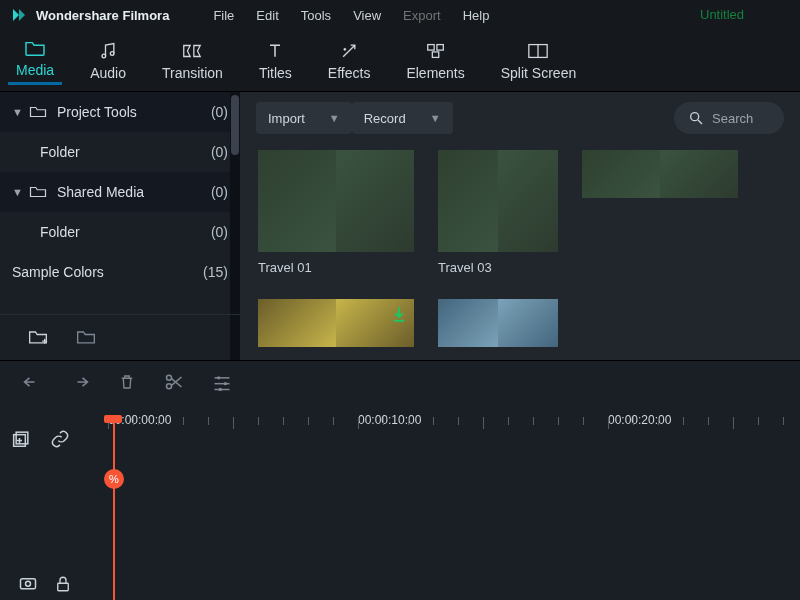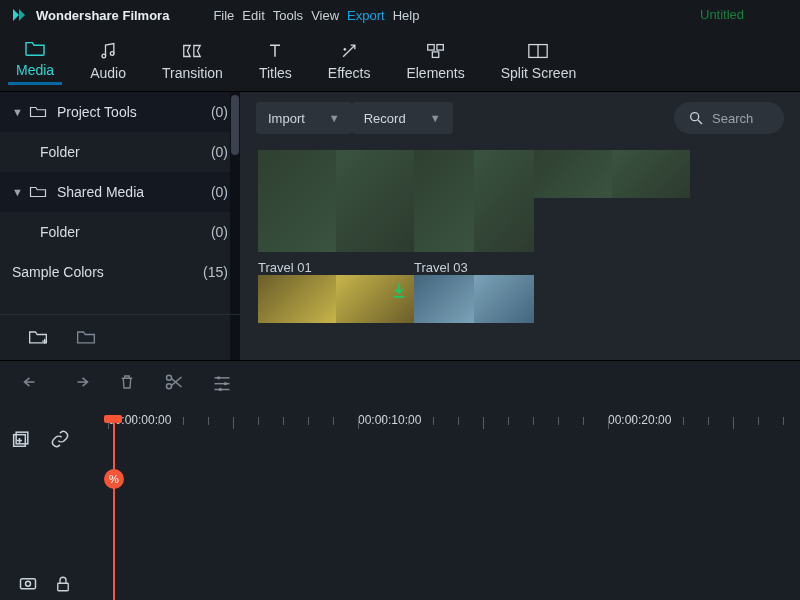--- a/index.html
+++ b/index.html
@@ -1,23 +1,23 @@
 <!DOCTYPE html>
 <html><head>
 <meta charset="utf-8">
 <style>
   * { box-sizing: border-box; margin: 0; padding: 0; font-family: -apple-system, "Segoe UI", Arial, sans-serif; }
   html, body { width: 800px; height: 600px; background: #15191e; color: #c9d1d9; overflow: hidden; }
   
   .titlebar { height: 30px; display: flex; align-items: center; padding: 0 10px; gap: 8px; font-size: 13px; }
   .titlebar .logo { width: 18px; height: 18px; display: inline-flex; }
   .titlebar .app-name { color: #e6edf3; font-weight: 600; margin-right: 36px; }
-  .titlebar .menu { display: flex; gap: 8px; }
+  .titlebar .menu { display: flex; gap: 22px; }
   .titlebar .menu span { color: #c9d1d9; cursor: pointer; }
-  .titlebar .menu span.disabled { color: #0ea5e9; }
+  .titlebar .menu span.disabled { color: #737373; }
   .titlebar .proj-title { position: absolute; left: 700px; top: 7px; color: #15803d; }
   
   .tooltabs { height: 62px; display: flex; align-items: flex-end; gap: 20px; padding: 0 8px 6px 8px; border-bottom: 1px solid #000; }
   .tooltabs .tab { display: flex; flex-direction: column; align-items: center; gap: 4px; padding: 4px 8px; cursor: pointer; color: #d0d7de; font-size: 14px; }
   .tooltabs .tab .ico { height: 20px; display: flex; align-items: center; justify-content: center; }
   .tooltabs .tab.active { color: #2dd4cf; border-bottom: 3px solid #0369a1; }
   
   .mid { display: flex; height: 268px; }
   .sidebar { width: 240px; background: #1a1f25; position: relative; overflow: hidden; }
   .sidebar .scroll-track { position: absolute; right: 0; top: 0; width: 10px; height: 100%; background: #0d1117; }
@@ -30,21 +30,21 @@
   .srow.child { padding-left: 40px; }
   .sidebar-actions { position: absolute; bottom: 0; left: 0; right: 0; height: 46px; border-top: 1px solid #262c34; display: flex; align-items: center; gap: 28px; padding-left: 28px; }
   .sidebar-actions .act { width: 20px; height: 20px; display: inline-flex; cursor: pointer; }
   .collapse-handle { position: absolute; left: 240px; top: 220px; width: 14px; height: 44px; display: flex; align-items: center; justify-content: center; color: #d0d7de; cursor: pointer; }
   
   .gallery { flex: 1; background: #21262d; position: relative; }
   .gal-toolbar { display: flex; align-items: center; padding: 10px 16px; }
   .dd { background: #2d333b; height: 32px; border-radius: 4px; display: flex; align-items: center; padding: 0 12px; font-size: 13px; color: #d0d7de; cursor: pointer; gap: 24px; }
   .dd .chev { font-size: 11px; color: #8b949e; }
   .searchbox { margin-left: auto; background: #2d333b; height: 32px; border-radius: 16px; display: flex; align-items: center; padding: 0 14px; gap: 8px; color: #9aa3ad; font-size: 13px; width: 110px; }
-  .grid { display: flex; padding: 6px 18px 12px 18px; flex-wrap: wrap; }
+  .grid { display: flex; gap: 24px; padding: 6px 18px 12px 18px; flex-wrap: wrap; }
   .card { width: 156px; }
   .thumb { width: 156px; height: 102px; background: #3d4b3a; position: relative; display: flex; overflow: hidden; }
   .thumb .l { flex: 1; background: linear-gradient(135deg,#2f4030,#3a5340); }
   .thumb .r { flex: 1; background: linear-gradient(135deg,#3a5340,#2d3b2e); }
   .thumb.row2 { height: 48px; }
   .clabel { font-size: 13px; color: #c9d1d9; margin-top: 8px; }
   .dl-badge { position: absolute; right: 6px; top: 6px; width: 18px; height: 18px; }
   
   .timeline { height: 240px; background: #1a1f25; border-top: 1px solid #000; position: relative; }
   .tl-tools { height: 42px; display: flex; align-items: center; gap: 28px; padding-left: 22px; color: #7e8792; }

